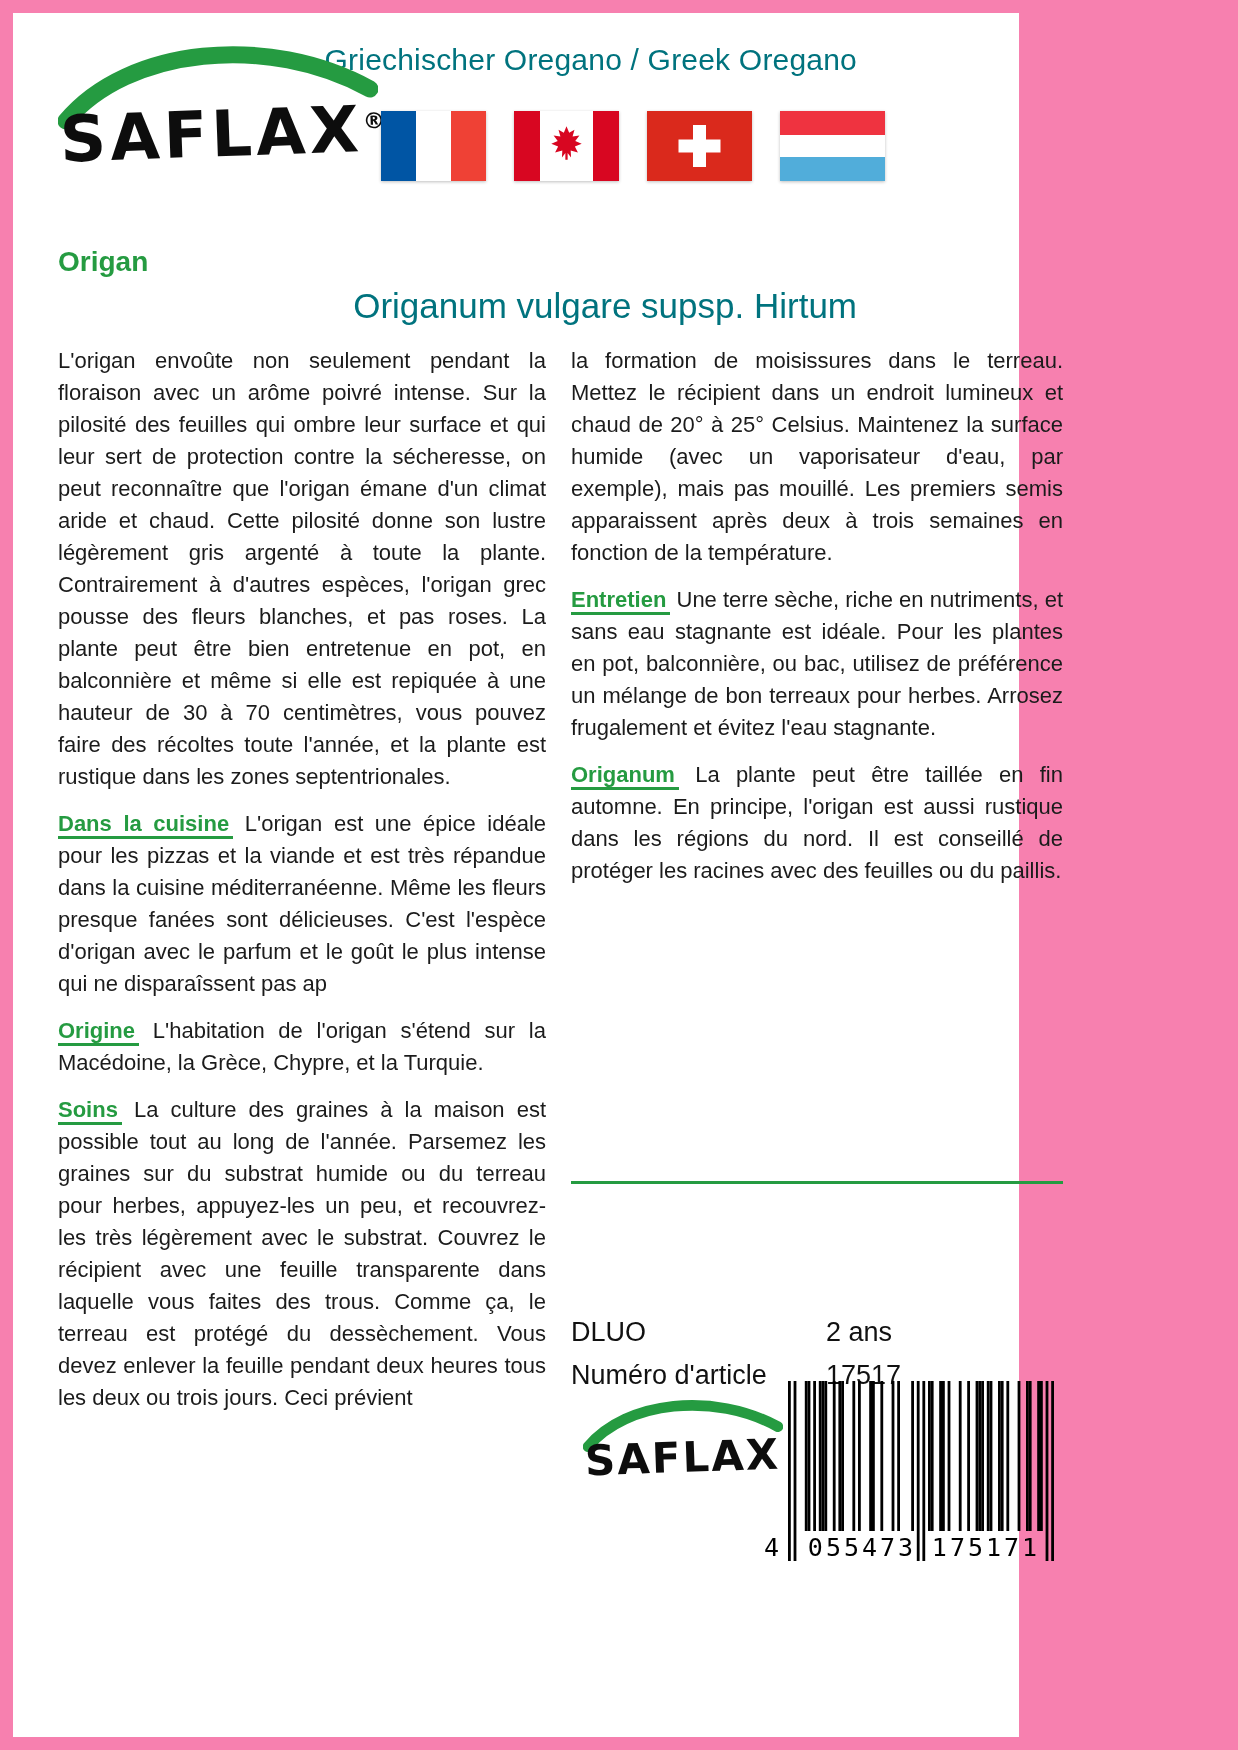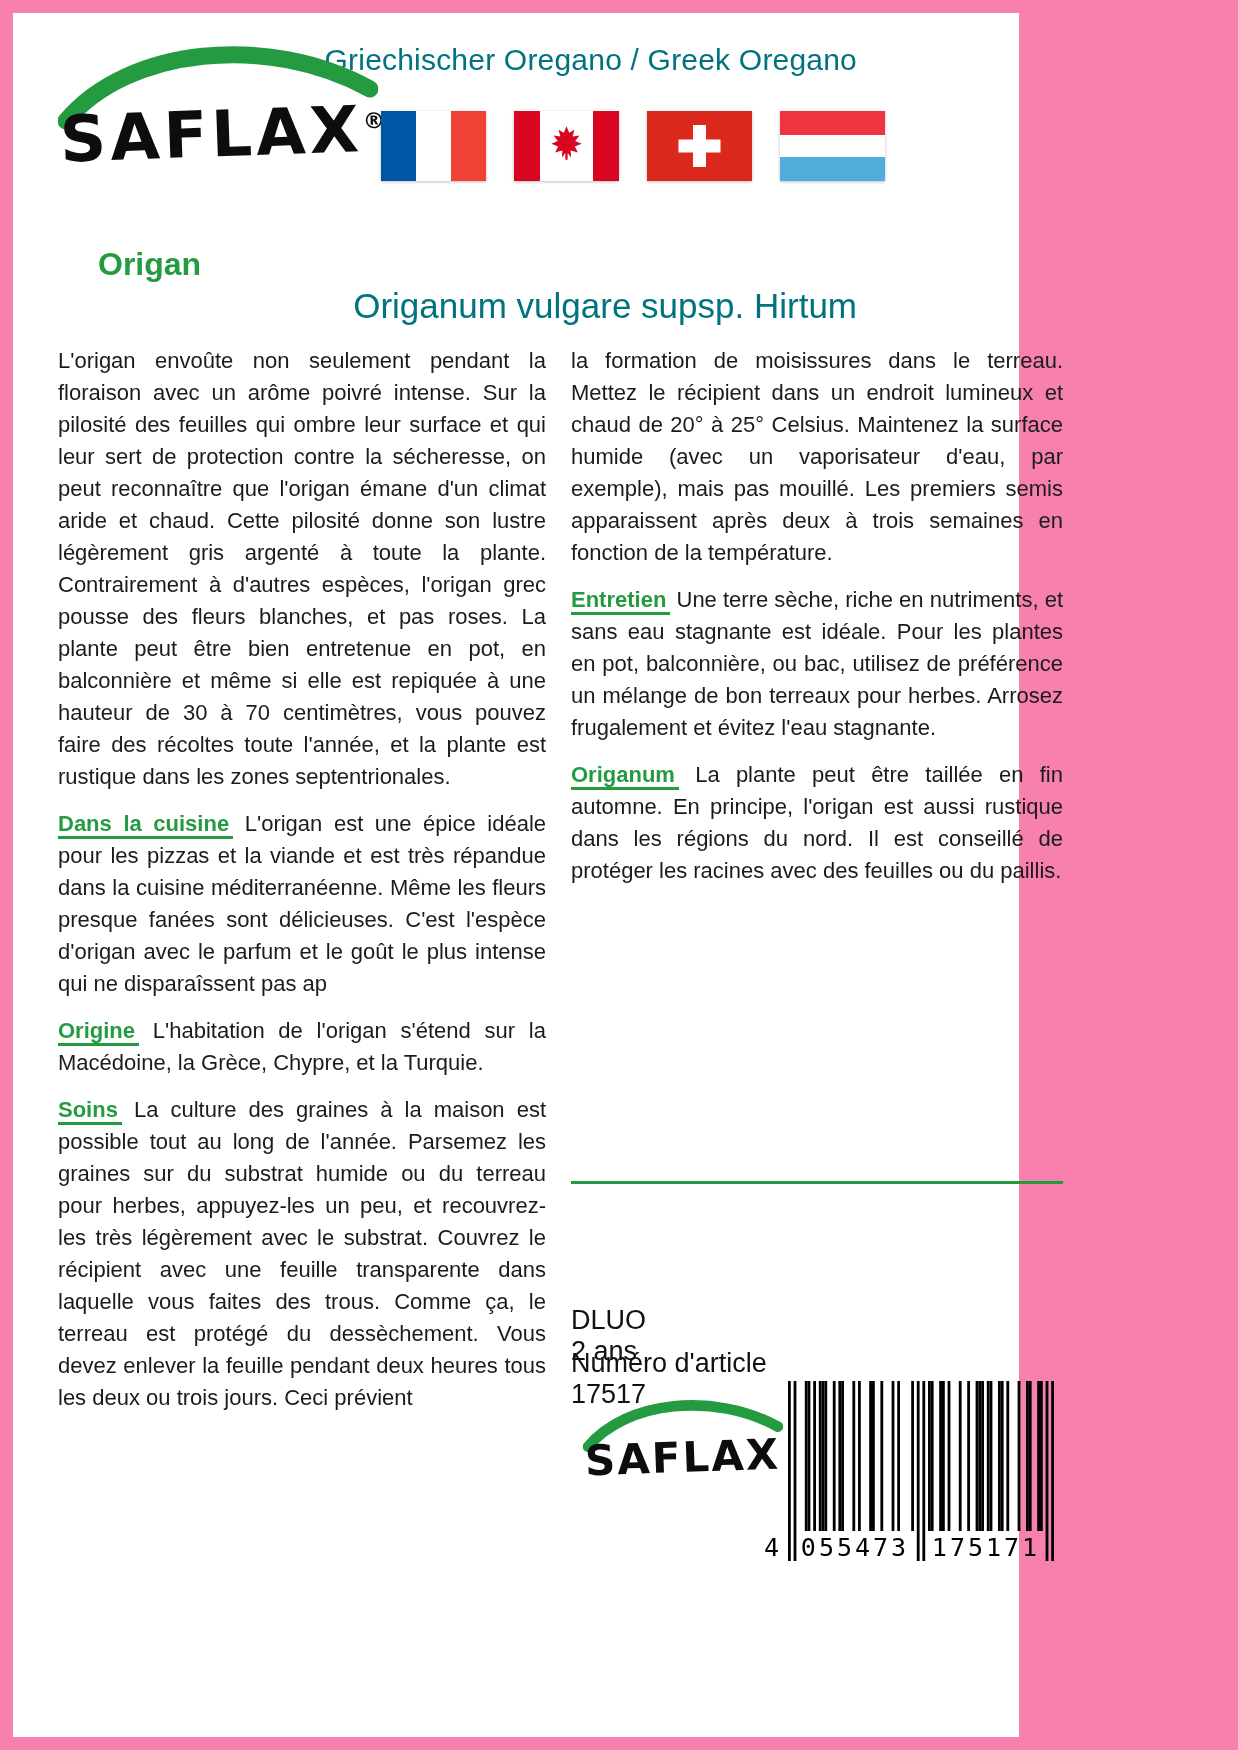--- a/index.html
+++ b/index.html
@@ -32,21 +32,21 @@
     font-family:"DejaVu Sans", sans-serif;transform:rotate(-2deg);
     white-space:nowrap;
   }
   .logo-main .logo-text{top:64px;font-size:64px;letter-spacing:4px;}
   .logo-text sup{font-size:.35em;vertical-align:super;}
   .flags{position:absolute;left:368px;top:98px;display:flex;gap:28px;}
   .flag{width:105px;height:70px;box-shadow:0 1px 3px rgba(0,0,0,.25);display:block;}
   
   .title{
     position:absolute;left:45px;top:233px;
-    font-size:32px;font-weight:bold;color:var(--green);margin-left:40px;
+    font-size:28px;font-weight:bold;color:var(--green);
   }
   .latin{
     position:absolute;right:162px;top:273px;
     font-size:35px;color:var(--teal);font-weight:500;
   }
   
   .col{position:absolute;top:332px;}
   .col-left{left:45px;width:488px;}
   .col-right{left:558px;width:492px;}
   .body{
@@ -56,35 +56,35 @@
   .sect{
     color:var(--green);font-weight:bold;
     border-bottom:3px solid var(--green);padding-right:4px;
   }
   .divider{
     position:absolute;left:558px;top:1168px;width:492px;height:3px;
     background:var(--green);
   }
   
   .details{position:absolute;left:558px;top:1292px;font-size:27px;color:#111;}
-  .details .row{display:flex;height:43px;align-items:flex-start;flex-direction:column;}
+  .details .row{display:flex;height:43px;align-items:flex-end;}
   .details .label{width:255px;}
   
   .logo-footer{left:570px;top:1378px;width:210px;height:130px;}
   .logo-footer .logo-arc{width:200px;height:64px;}
   .logo-footer .logo-text{top:42px;font-size:42px;letter-spacing:2px;}
   
   .barcode{position:absolute;left:757px;top:1368px;width:300px;height:195px;}
   .barcode svg{position:absolute;left:0;top:0;}
   .bc-num{
     position:absolute;top:152px;font-family:"DejaVu Sans Mono", monospace;
     font-size:25px;color:#000;
   }
   .bc-prefix{left:-6px;}
-  .bc-g1{left:28px;width:114px;text-align:center;letter-spacing:3px;}
+  .bc-g1{left:28px;width:114px;text-align:center;letter-spacing:3px;padding-left:7px;}
   .bc-g2{left:158px;width:116px;text-align:center;letter-spacing:3px;}
 </style>
 </head>
 <body>
 
 <div class="sheet">
 
   <div class="subtitle">Griechischer Oregano / Greek Oregano</div>
 
   <div class="logo logo-main">

